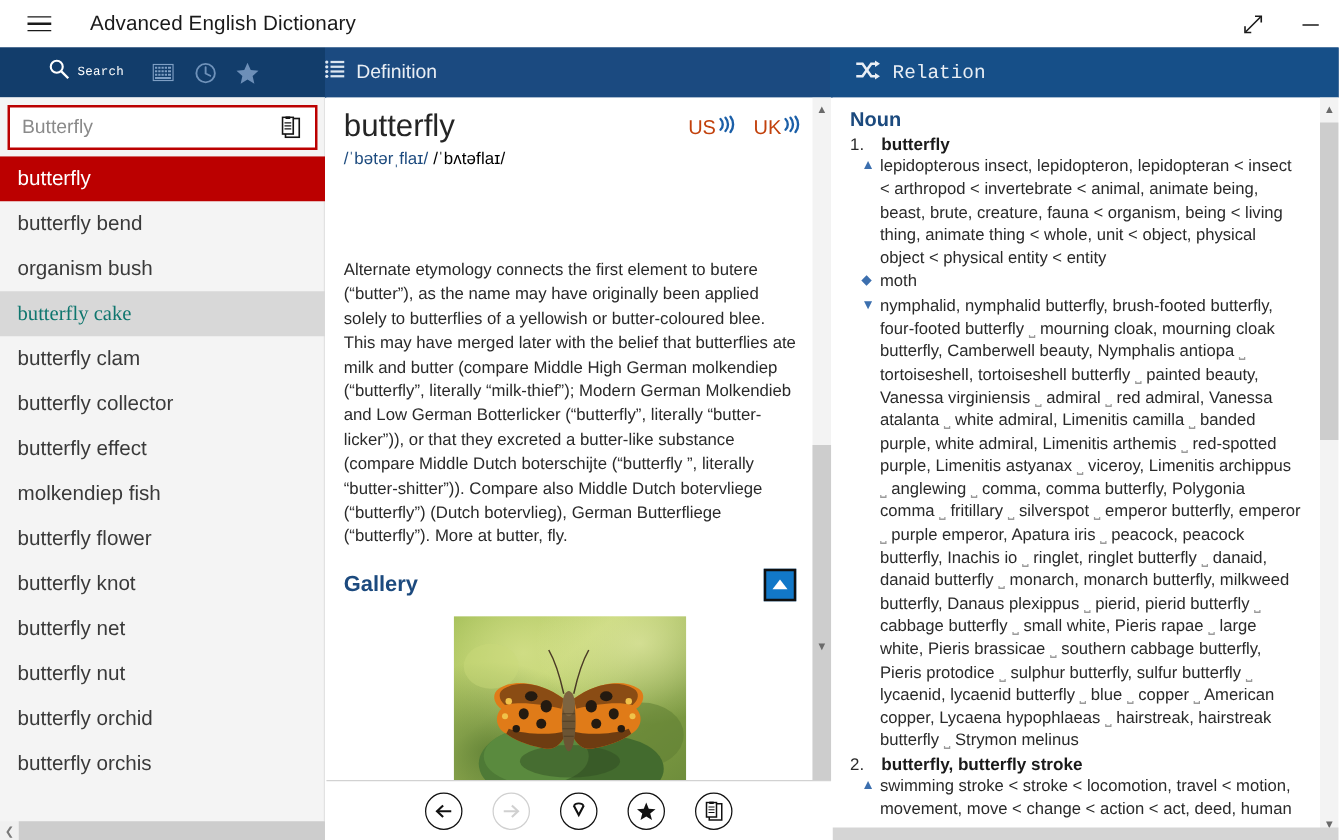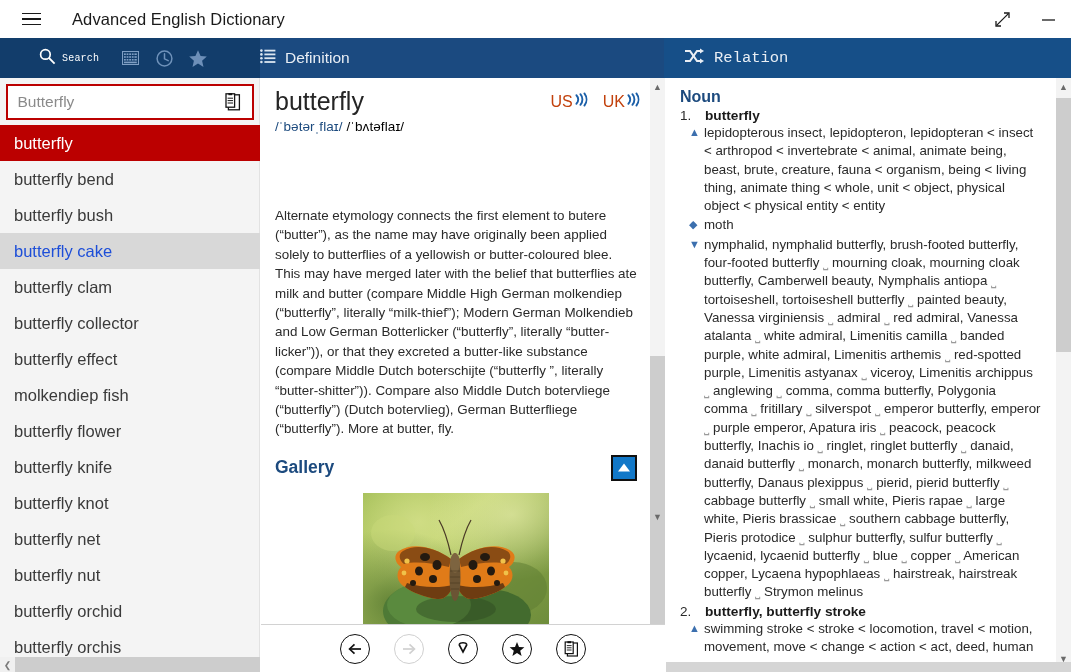--- a/index.html
+++ b/index.html
@@ -82,21 +82,21 @@
 
   .wordlist {
     position: absolute; top: 47px; left: 0; width: 260px; height: 532px;
     overflow: hidden;
   }
   .word-item {
     height: 36px; display: flex; align-items: center; padding-left: 14px;
     font-size: 16.5px; color: #3a3a3a; cursor: pointer;
   }
   .word-item.selected { background: #bb0000; color: #ffffff; }
-  .word-item.hover { background: #d8d8d8; color: #1d4ed8; }
+  .word-item.hover { background: #d8d8d8; color: #0f766e; font-family: Liberation Serif, serif; }
 
   .hscroll {
     position: absolute; bottom: 0; left: 0; width: 260px; height: 15px;
     background: #f0f0f0; display: flex; align-items: center;
   }
   .hscroll-arrow {
     width: 15px; height: 15px; display: flex; align-items: center; justify-content: center;
     font-size: 9px; color: #7a7a7a; cursor: pointer;
   }
   .hscroll-thumb {
@@ -301,28 +301,27 @@
               <line x1="2.6" y1="10" x2="8" y2="10"></line>
             </g>
           </svg>
         </span>
       </div>
     </div>
 
     <div class="wordlist">
         <div class="word-item selected">butterfly</div>
         <div class="word-item">butterfly bend</div>
-        <div class="word-item">butterfly bush</div>
+        <div class="word-item">organism bush</div>
         <div class="word-item hover">butterfly cake</div>
         <div class="word-item">butterfly clam</div>
         <div class="word-item">butterfly collector</div>
         <div class="word-item">butterfly effect</div>
         <div class="word-item">molkendiep fish</div>
         <div class="word-item">butterfly flower</div>
-        <div class="word-item">butterfly knife</div>
         <div class="word-item">butterfly knot</div>
         <div class="word-item">butterfly net</div>
         <div class="word-item">butterfly nut</div>
         <div class="word-item">butterfly orchid</div>
         <div class="word-item">butterfly orchis</div>
       </div>
 
     <div class="hscroll">
       <div class="hscroll-arrow">❮</div>
       <div class="hscroll-thumb"></div>

